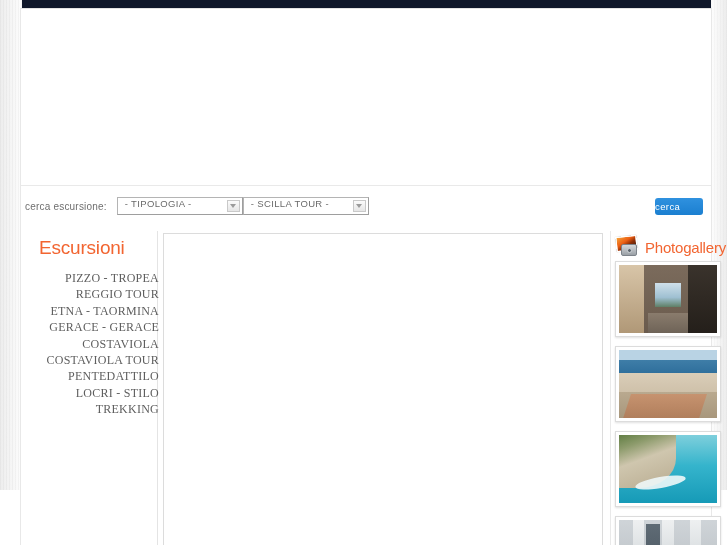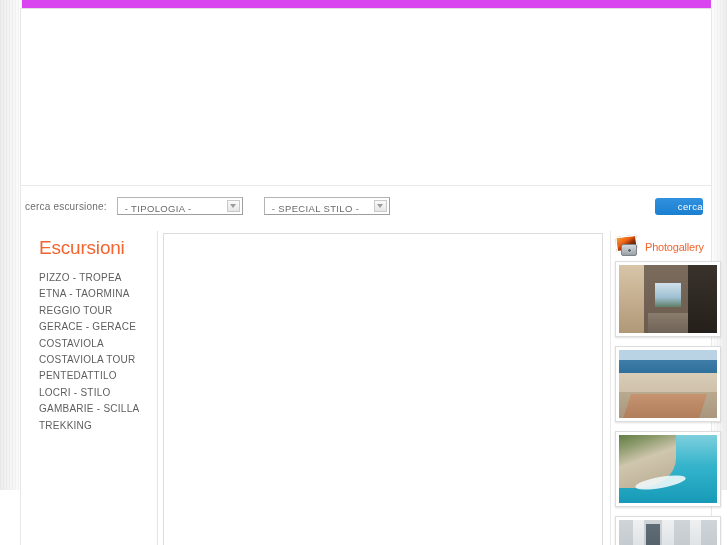--- a/index.html
+++ b/index.html
@@ -15,21 +15,21 @@
     font-family: "Liberation Sans", sans-serif;
     font-size: 11px;
     color: #555555;
   }
 
   
   #page-root {
     position: relative;
     width: 727px;
     height: 490px;
-    background: #d946ef;
+    background: #0f172a;
   }
   .edge-texture {
     position: absolute;
     top: 0;
     bottom: 0;
     width: 22px;
     pointer-events: none;
     background:
       repeating-linear-gradient(90deg,
         rgba(0,0,0,0.030) 0px, rgba(0,0,0,0.030) 1px,
@@ -95,28 +95,27 @@
     color: #6f6f6f;
     letter-spacing: .2px;
     white-space: nowrap;
     margin-right: 10px;
     font-family: "Liberation Sans", sans-serif;
   }
   .sel {
     position: relative;
     width: 126px;
     height: 18px;
-    margin-right: 21px;
     background: #ffffff;
     border: 1px solid #b4b4b4;
     border-right-color: #9e9e9e;
     border-bottom-color: #9e9e9e;
     box-sizing: border-box;
     display: flex;
-    align-items: flex-end;
+    align-items: flex-start;
     cursor: default;
   }
   .sel .sel-text {
     font-size: 9.5px;
     color: #6a6a6a;
     padding-left: 7px;
     letter-spacing: .35px;
     white-space: nowrap;
     font-family: "Liberation Sans", sans-serif;
   }
@@ -148,21 +147,21 @@
     background: linear-gradient(180deg, #2f91df 0%, #1b7fd0 100%);
     color: #ffffff;
     font-size: 9.5px;
     letter-spacing: .4px;
     font-family: "Liberation Sans", sans-serif;
     cursor: pointer;
     margin-left: auto;
     margin-right: 2px;
     line-height: 17px;
     padding: 0;
-    text-align: right;
+    text-align: left;
   }
 
   
   #content-area {
     position: absolute;
     left: 16px;
     top: 218px;
     width: 690px;
     bottom: 0;
   }
@@ -180,28 +179,29 @@
     font-size: 19px;
     color: #f26531;
     letter-spacing: -0.2px;
     margin: 11px 0 12px 0;
     font-family: "Liberation Sans", sans-serif;
     font-weight: normal;
     line-height: 20px;
   }
   .nav-link {
     display: block;
-    font-size: 10px;
+    font-size: 12px;
     color: #5e5e5e;
     letter-spacing: .25px;
     line-height: 16.4px;
     text-decoration: none;
     white-space: nowrap;
-    font-family: Liberation Sans, sans-serif;
+    font-family: Liberation Serif, serif;
     cursor: pointer;
+    text-align: right;
   }
 
   
   #rule-left {
     position: absolute;
     left: 120px;
     top: 4px;
     bottom: 0;
     width: 1px;
     background: #e4e4e4;
@@ -237,21 +237,21 @@
     bottom: 0;
   }
   #gallery-header {
     position: relative;
     height: 28px;
     display: flex;
     align-items: center;
     padding-left: 2px;
   }
   #gallery-title {
-    font-size: 11px;
+    font-size: 15px;
     color: #f26531;
     letter-spacing: -0.2px;
     margin-left: 4px;
     font-family: "Liberation Sans", sans-serif;
     white-space: nowrap;
   }
   
   .photo-icon {
     position: relative;
     width: 26px;
@@ -412,45 +412,44 @@
         <span id="search-label">cerca escursione:</span>
 
         <div class="sel">
           <span class="sel-text">- TIPOLOGIA -</span>
           <span class="sel-arrow"></span>
         </div>
 
 
 
         <div class="sel">
-          <span class="sel-text">- SPECIAL STILO -</span>
+          <span class="sel-text">- SCILLA TOUR -</span>
           <span class="sel-arrow"></span>
         </div>
 
         <button id="search-submit">cerca</button>
       </div>
     </div>
 
     <div id="content-area">
 
       <div id="rule-left"></div>
       <div id="rule-right"></div>
 
       <div id="sidebar">
         <div id="sidebar-title">Escursioni</div>
 
         <a class="nav-link" href="#">PIZZO - TROPEA</a>
+        <a class="nav-link" href="#">REGGIO TOUR</a>
         <a class="nav-link" href="#">ETNA - TAORMINA</a>
-        <a class="nav-link" href="#">REGGIO TOUR</a>
         <a class="nav-link" href="#">GERACE - GERACE</a>
         <a class="nav-link" href="#">COSTAVIOLA</a>
         <a class="nav-link" href="#">COSTAVIOLA TOUR</a>
         <a class="nav-link" href="#">PENTEDATTILO</a>
         <a class="nav-link" href="#">LOCRI - STILO</a>
-        <a class="nav-link" href="#">GAMBARIE - SCILLA</a>
         <a class="nav-link" href="#">TREKKING</a>
       </div>
 
       <div id="main-panel"></div>
 
       <div id="gallery">
 
         <div id="gallery-header">
           <span class="photo-icon">
             <span class="pic"></span>

